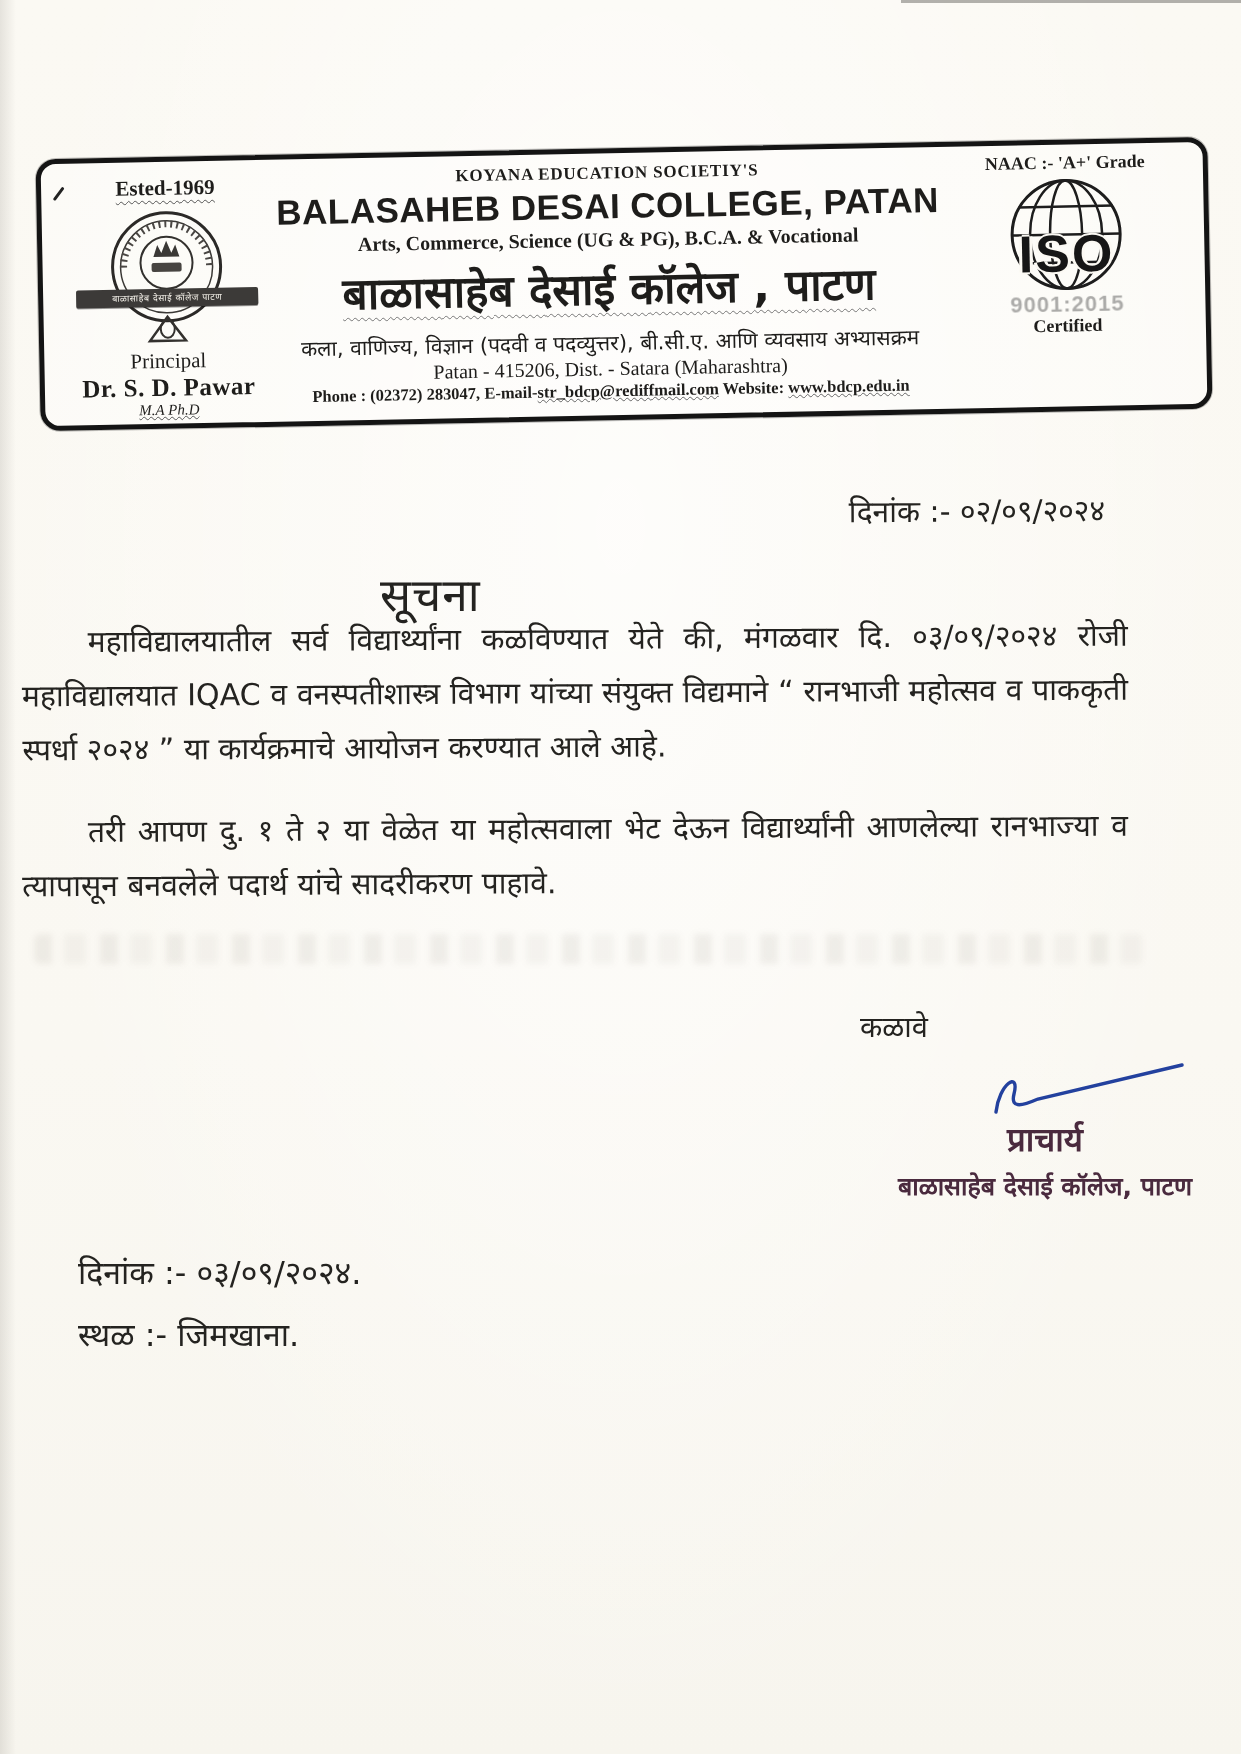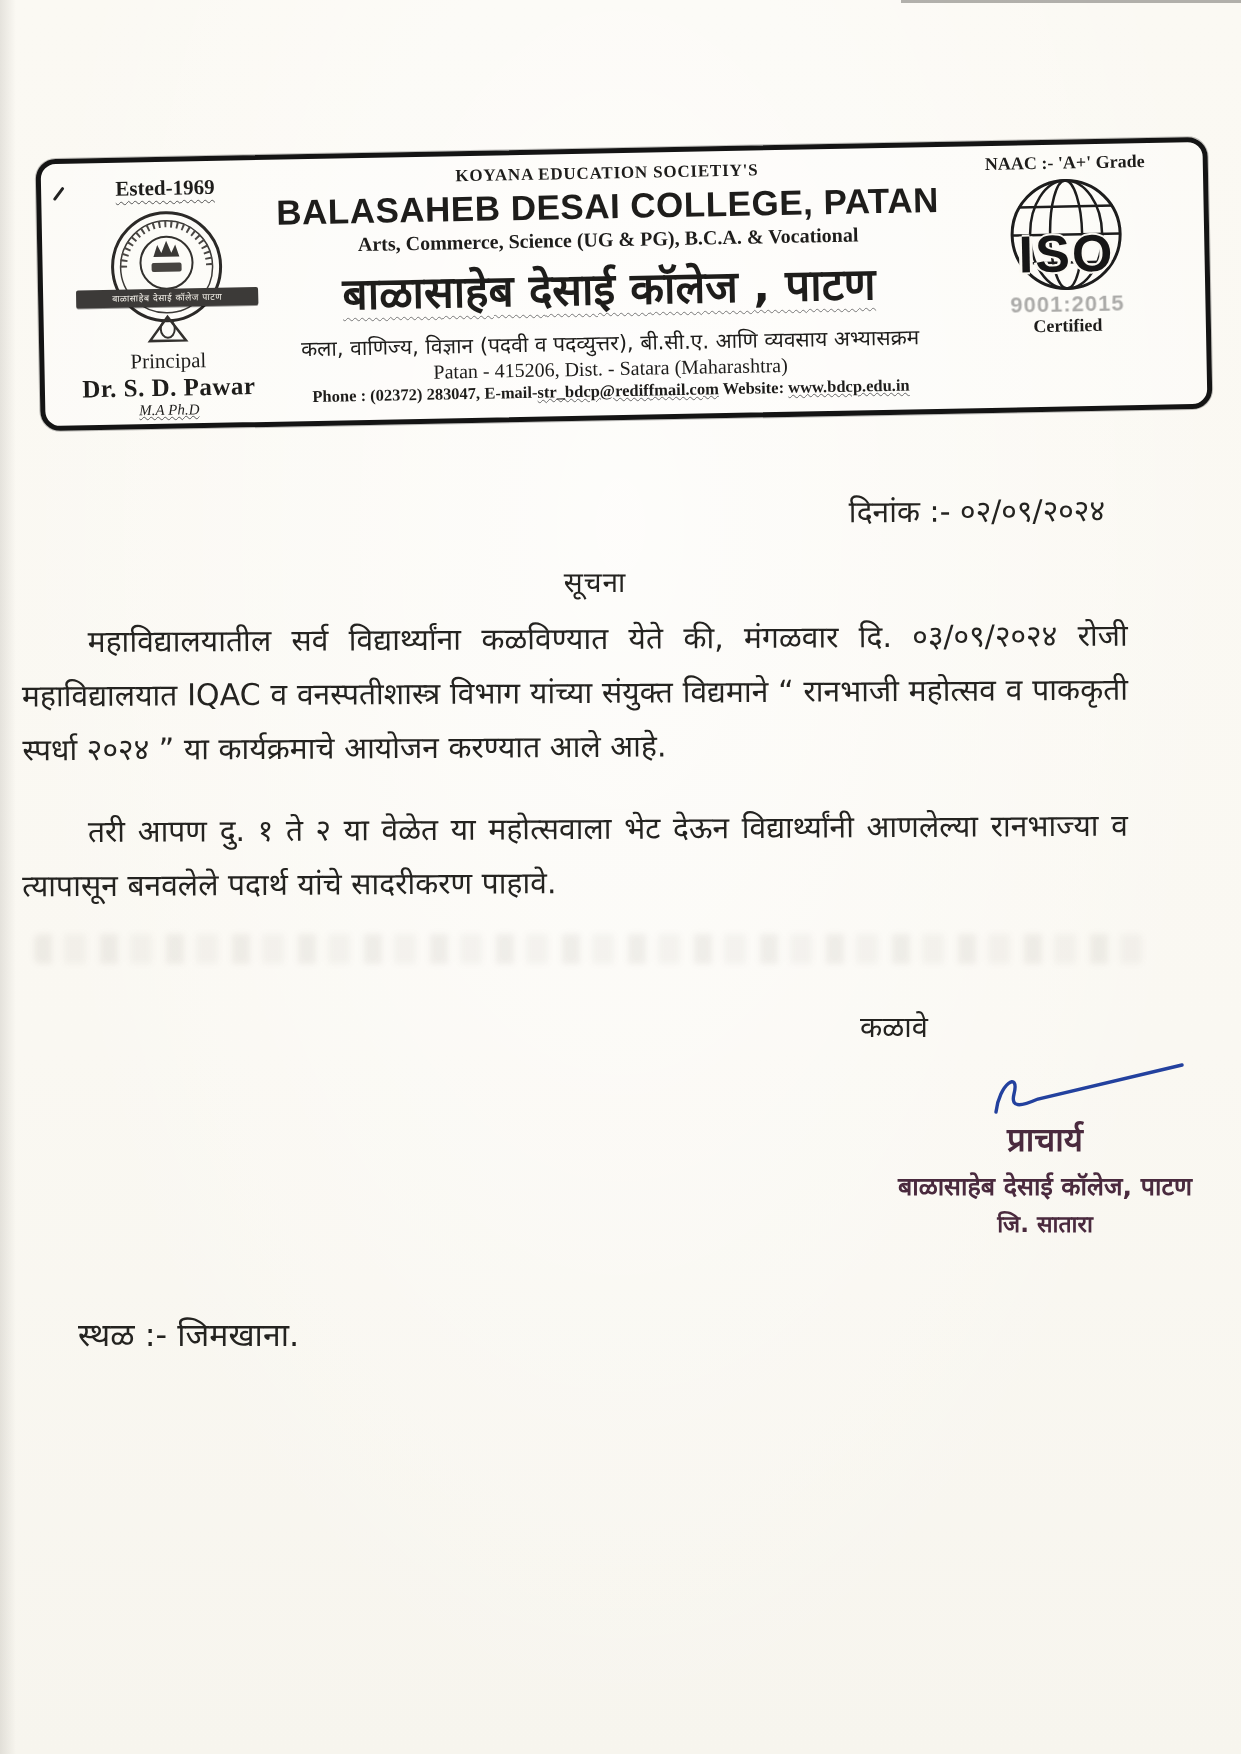--- a/index.html
+++ b/index.html
@@ -66,21 +66,21 @@
   }
   .iso-standard{position:absolute;left:50%;top:116px;transform:translateX(-50%);
     font-family:"Liberation Sans",sans-serif;font-size:22px;font-weight:800;letter-spacing:1px;
     color:#2b2b2b;opacity:.38;filter:blur(.6px);white-space:nowrap;}
   .certified{position:absolute;left:50%;top:140px;transform:translateX(-50%);
     font-family:"Liberation Serif",serif;font-size:18px;font-weight:700;}
 
   
   .hand{color:#242320;}
   .date-top{position:absolute;left:705px;top:490px;width:400px;font-size:30px;text-align:right;white-space:nowrap;transform:rotate(-.3deg);}
-  .notice-heading{position:absolute;left:380px;top:562px;width:430px;text-align:center;font-size:28px;letter-spacing:1px;}
+  .notice-heading{position:absolute;left:380px;top:562px;width:430px;font-size:46px;letter-spacing:1px;}
   .para{position:absolute;left:22px;width:1106px;font-size:30px;line-height:54px;
     text-align:justify;text-indent:66px;transform:rotate(-.35deg);}
   .para1{top:612px;}
   .para2{top:802px;}
   .ghost-line{
     position:absolute;left:34px;top:934px;width:1110px;height:30px;border-radius:6px;
     background:repeating-linear-gradient(90deg,rgba(110,100,88,.16) 0 18px,rgba(0,0,0,0) 18px 30px,rgba(110,100,88,.10) 30px 52px,rgba(0,0,0,0) 52px 66px);
     filter:blur(3px);opacity:.55;
   }
   .closing{position:absolute;left:860px;top:1006px;width:240px;text-align:left;font-size:29px;}
@@ -168,17 +168,17 @@
 
   <div class="closing hand">कळावे</div>
 
   <svg class="signature" width="215" height="72" viewBox="0 0 215 72">
     <path d="M16,54 C19,26 40,12 34,36 C30,52 44,47 58,41 L202,7" fill="none" stroke="#23419e" stroke-width="3.4" stroke-linecap="round"></path>
   </svg>
 
   <div class="stamp">
     <div class="stamp-line1">प्राचार्य</div>
     <div class="stamp-line2">बाळासाहेब देसाई कॉलेज, पाटण</div>
-    <div class="stamp-line3">जि. सातारा</div>
   </div>
 
+  <div class="date-bottom hand">दिनांक :- ०३/०९/२०२४.</div>
   <div class="venue hand">स्थळ :- जिमखाना.</div>
 </div>
 
 </body></html>

